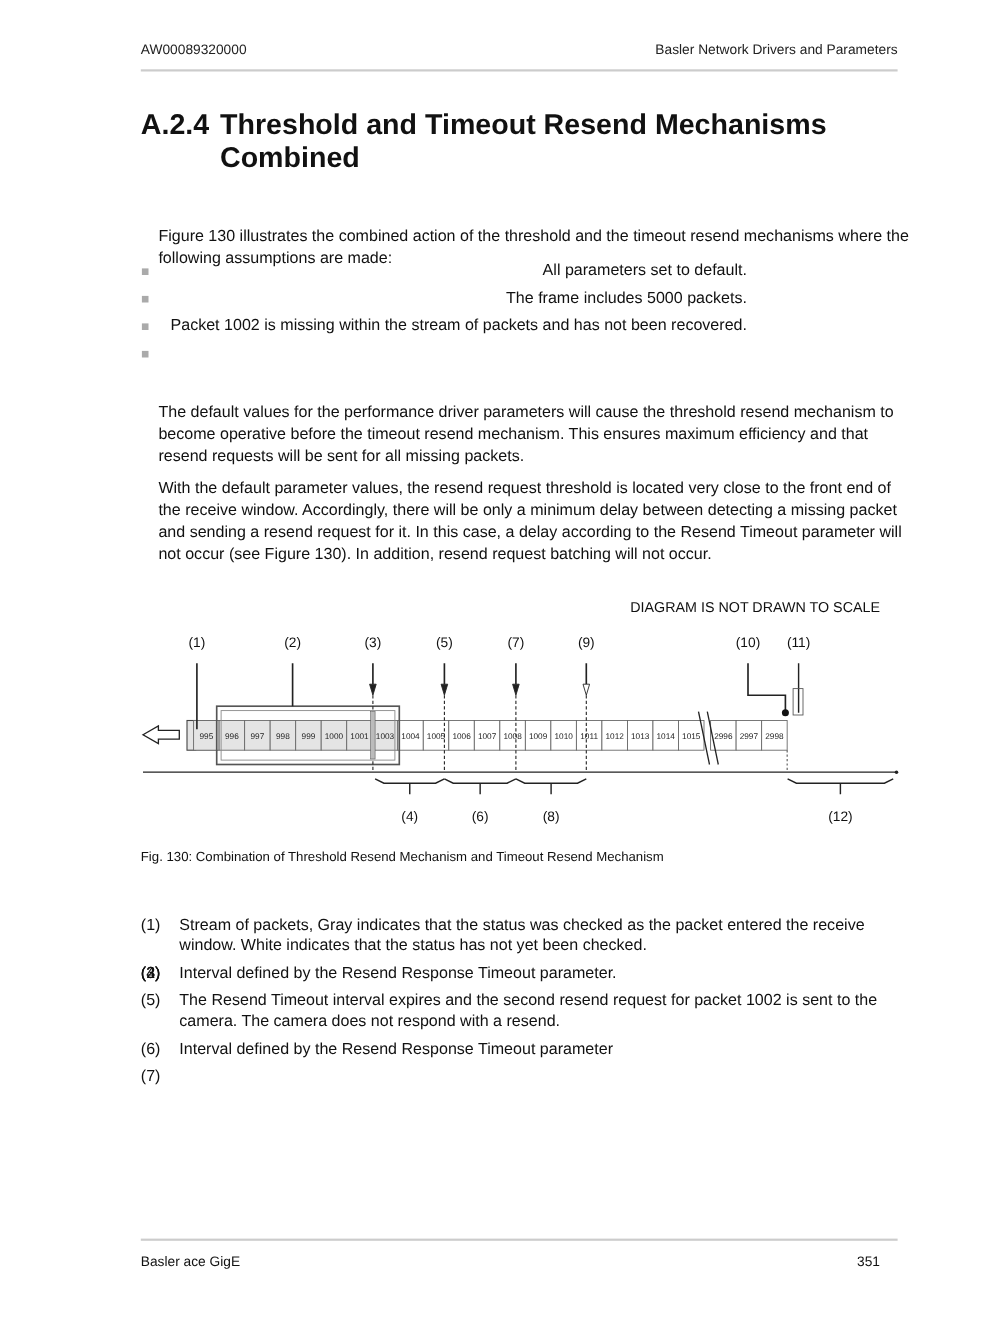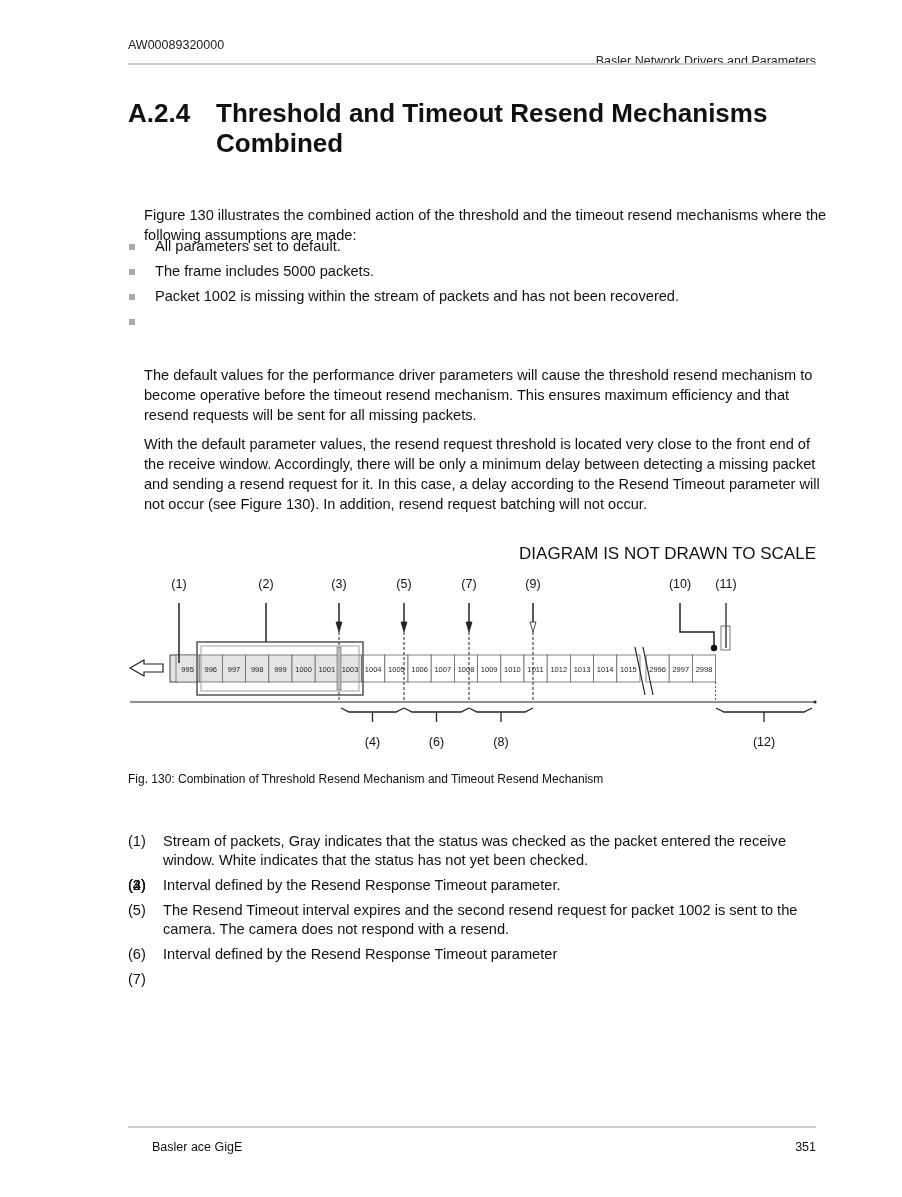--- a/index.html
+++ b/index.html
@@ -1,37 +1,37 @@
 <!DOCTYPE html>
 <html><head>
 <meta charset="utf-8">
 <style>
   html, body { margin:0; padding:0; background:#fff; }
   body { width:902px; height:1197px; position:relative; overflow:hidden;
          font-family:"Liberation Sans", sans-serif; color:#111; }
   .hdr { position:absolute; left:128px; right:86px; top:38px; font-size:12.5px; color:#222; }
   .hdr .l { position:absolute; left:0; top:0; }
-  .hdr .r { position:absolute; right:0; top:16px;text-align:center; }
+  .hdr .r { position:absolute; right:0; top:0;text-align:center; }
   .rule { position:absolute; left:128px; width:688px; height:2px; background:#ccc; }
   h1 { position:absolute; left:128px; top:98px; margin:0; font-size:26px; font-weight:bold; line-height:30px; width:700px; }
   h1 .num { position:absolute; left:0; top:0; }
-  h1 .ttl { position:absolute; left:88px; top:0; width:600px; }
+  h1 .ttl { position:absolute; left:72px; top:0; width:600px; }
   .para { position:absolute; left:128px; width:690px; font-size:14.6px; line-height:20px; margin:16px; }
   ul.bul { position:absolute; left:128px; top:236px; margin:0; padding:0; list-style:none; font-size:14.6px; }
-  ul.bul li { position:relative; padding-left:27px; height:25px; line-height:20px; }
+  ul.bul li { position:relative; padding-left:27px; height:25px; line-height:20px;text-align:right; }
   ul.bul li .sq { position:absolute; left:1px; top:8px; width:6px; height:6px; background:#aaa; }
-  .note { position:absolute; right:86px; top:544px; font-size:17px; }
+  .note { position:absolute; right:102px; top:544px; font-size:13px; }
   svg.diag { position:absolute; left:0; top:560px; }
   .cap { position:absolute; left:128px; top:772px; font-size:12px; }
   ol.legend { position:absolute; left:128px; top:832px; margin:0; padding:0; list-style:none; font-size:14.6px; line-height:19px; width:690px; }
   ol.legend li { position:relative; padding-left:35px; margin-bottom:6px; }
   ol.legend li .n { position:absolute; left:0; top:0; }
   .ftr { position:absolute; left:128px; right:86px; top:1140px; font-size:12.5px; }
-  .ftr .l { position:absolute; left:0;margin-left:24px; }
-  .ftr .r { position:absolute; right:0; }
+  .ftr .l { position:absolute; left:0; }
+  .ftr .r { position:absolute; right:16px; }
 </style>
 </head>
 <body>
 
 <div class="hdr">
   <span class="l">AW00089320000</span>
   <span class="r">Basler Network Drivers and Parameters</span>
 </div>
 <div class="rule" style="top:63px"></div>
 

